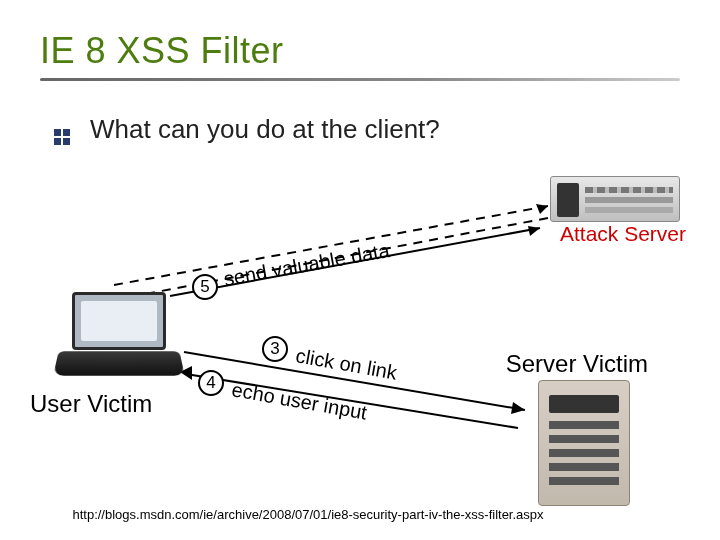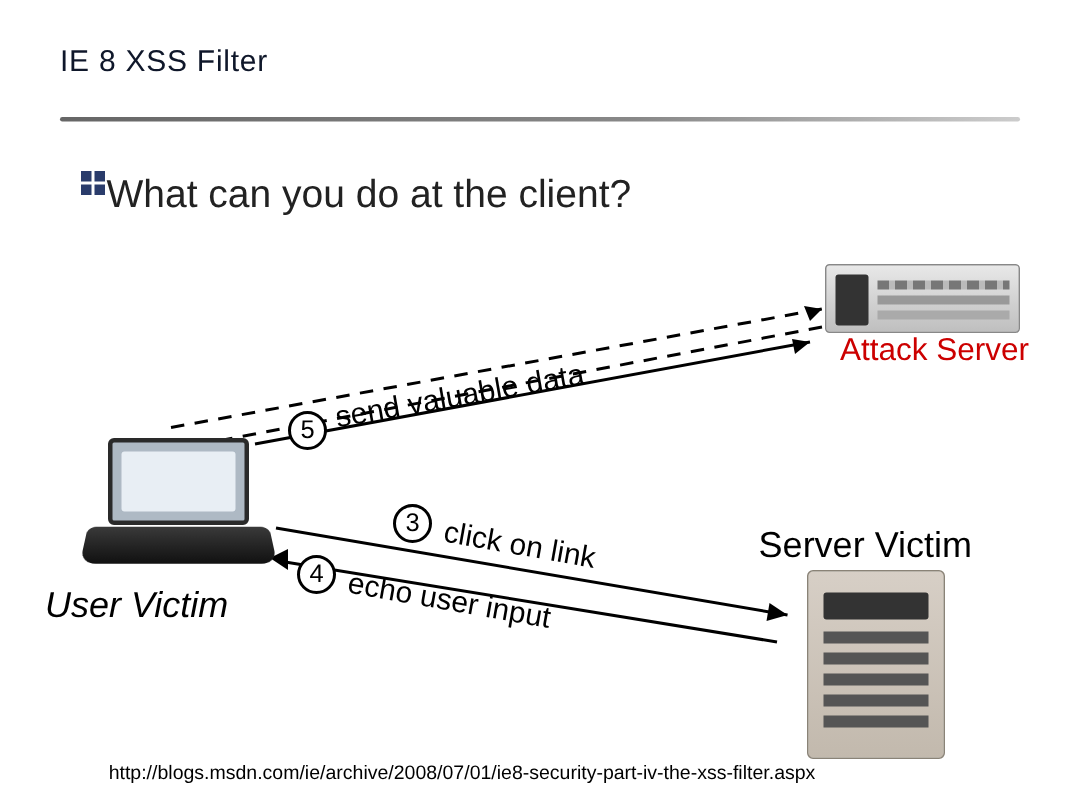--- a/index.html
+++ b/index.html
@@ -8,41 +8,41 @@
     height: 540px;
     background: #fff;
     font-family: "Trebuchet MS", Verdana, sans-serif;
     position: relative;
     overflow: hidden;
   }
   .title {
     position: absolute;
     top: 30px;
     left: 40px;
-    font-size: 20px;
+    font-size: 36px;
     font-weight: 400;
-    color: #0f172a;
+    color: #4d7c0f;
     letter-spacing: 0.5px;
   }
   .underline {
     position: absolute;
     top: 78px;
     left: 40px;
     width: 640px;
     height: 3px;
     background: linear-gradient(to right, #666 0%, #888 60%, #ccc 100%);
     border-radius: 2px;
   }
   .bullet-row {
     position: absolute;
     top: 114px;
     left: 54px;
     display: flex;
-    align-items: flex-start;
-    gap: 1px;
+    align-items: flex-end;
+    gap: 20px;
   }
   .bullet-icon svg { display: block; }
   .bullet-text {
     font-size: 26px;
     color: #222;
   }
   .label {
     position: absolute;
     font-size: 24px;
     color: #000;
@@ -193,21 +193,21 @@
 </svg>
 
 <div class="laptop">
   <div class="screen"></div>
   <div class="base"></div>
 </div>
 <div class="attack-server"></div>
 <div class="tower"></div>
 
 <div class="label red" style="right:34px; top:222px;">Attack Server</div>
-<div class="label" style="left:30px; top:390px;font-style:italic;">User Victim</div>
+<div class="label" style="left:30px; top:390px;">User Victim</div>
 <div class="label" style="right:72px; top:350px;">Server Victim</div>
 
 <div class="step-num" style="left:192px; top:274px;">5</div>
 <div class="step-text" style="left:224px; top:268px; transform:rotate(-10deg); transform-origin:left center;">send valuable data</div>
 
 <div class="step-num" style="left:262px; top:336px;">3</div>
 <div class="step-text" style="left:296px; top:344px; transform:rotate(10deg); transform-origin:left center;">click on link</div>
 
 <div class="step-num" style="left:198px; top:370px;">4</div>
 <div class="step-text" style="left:232px; top:378px; transform:rotate(10deg); transform-origin:left center;">echo user input</div>

